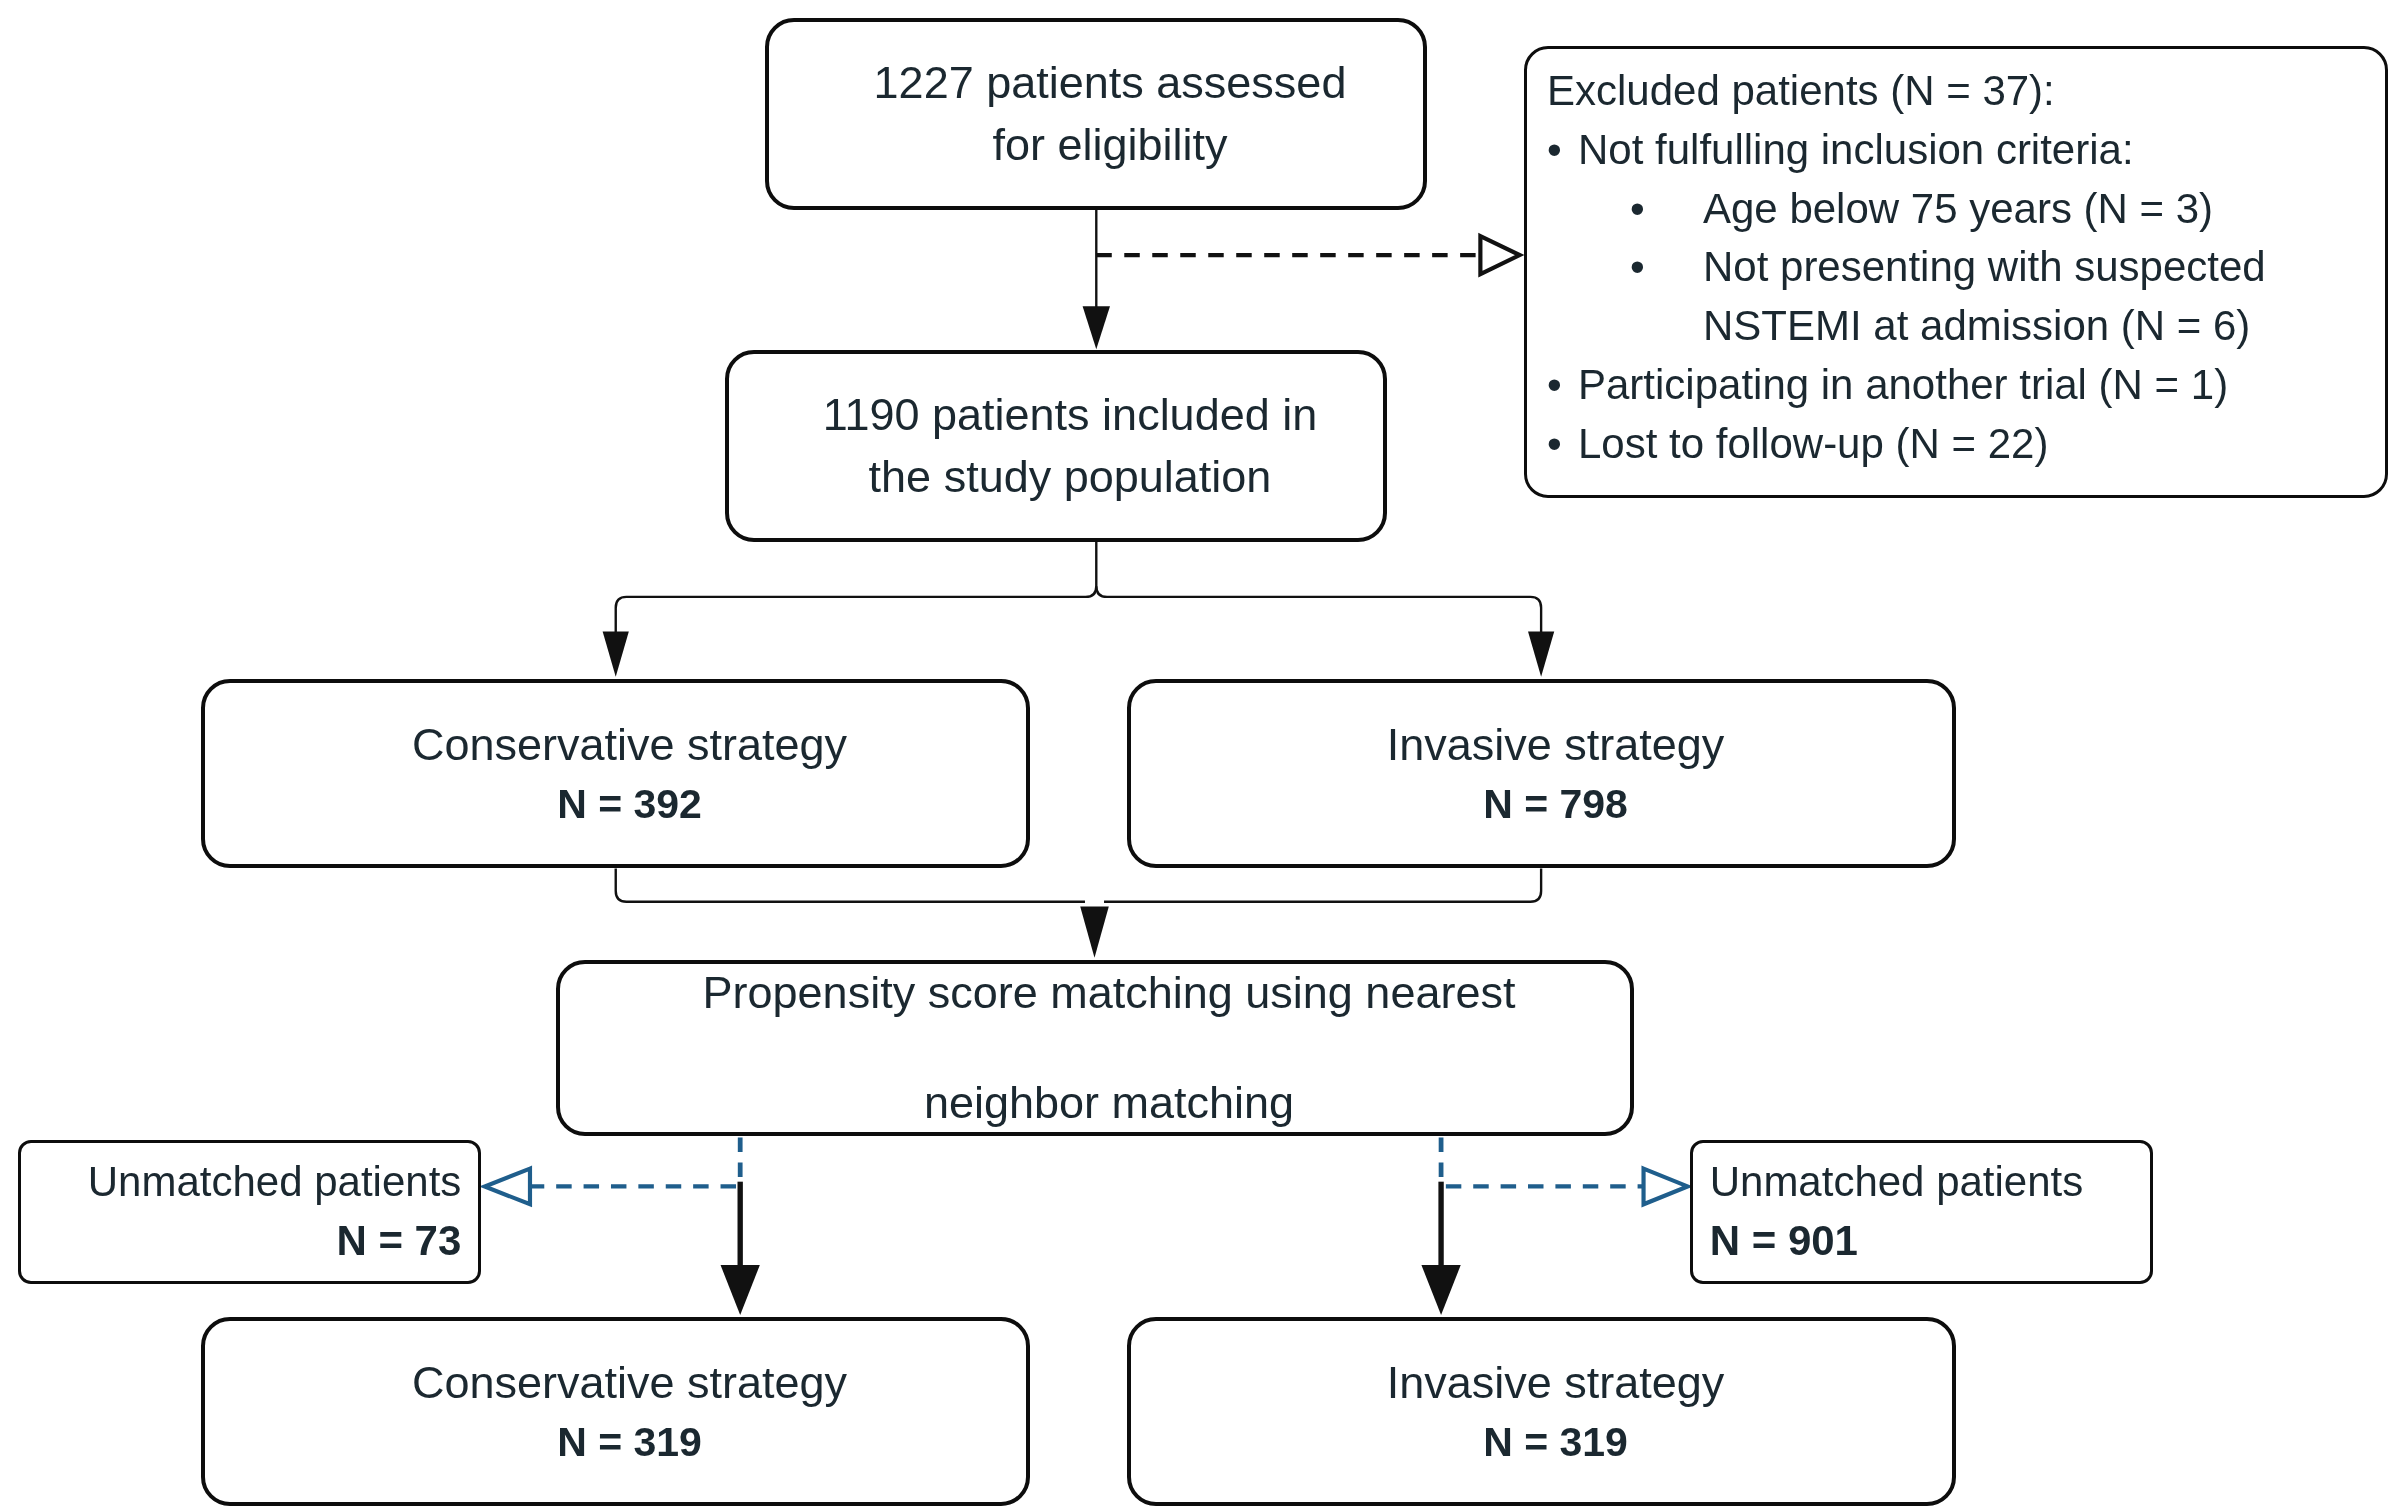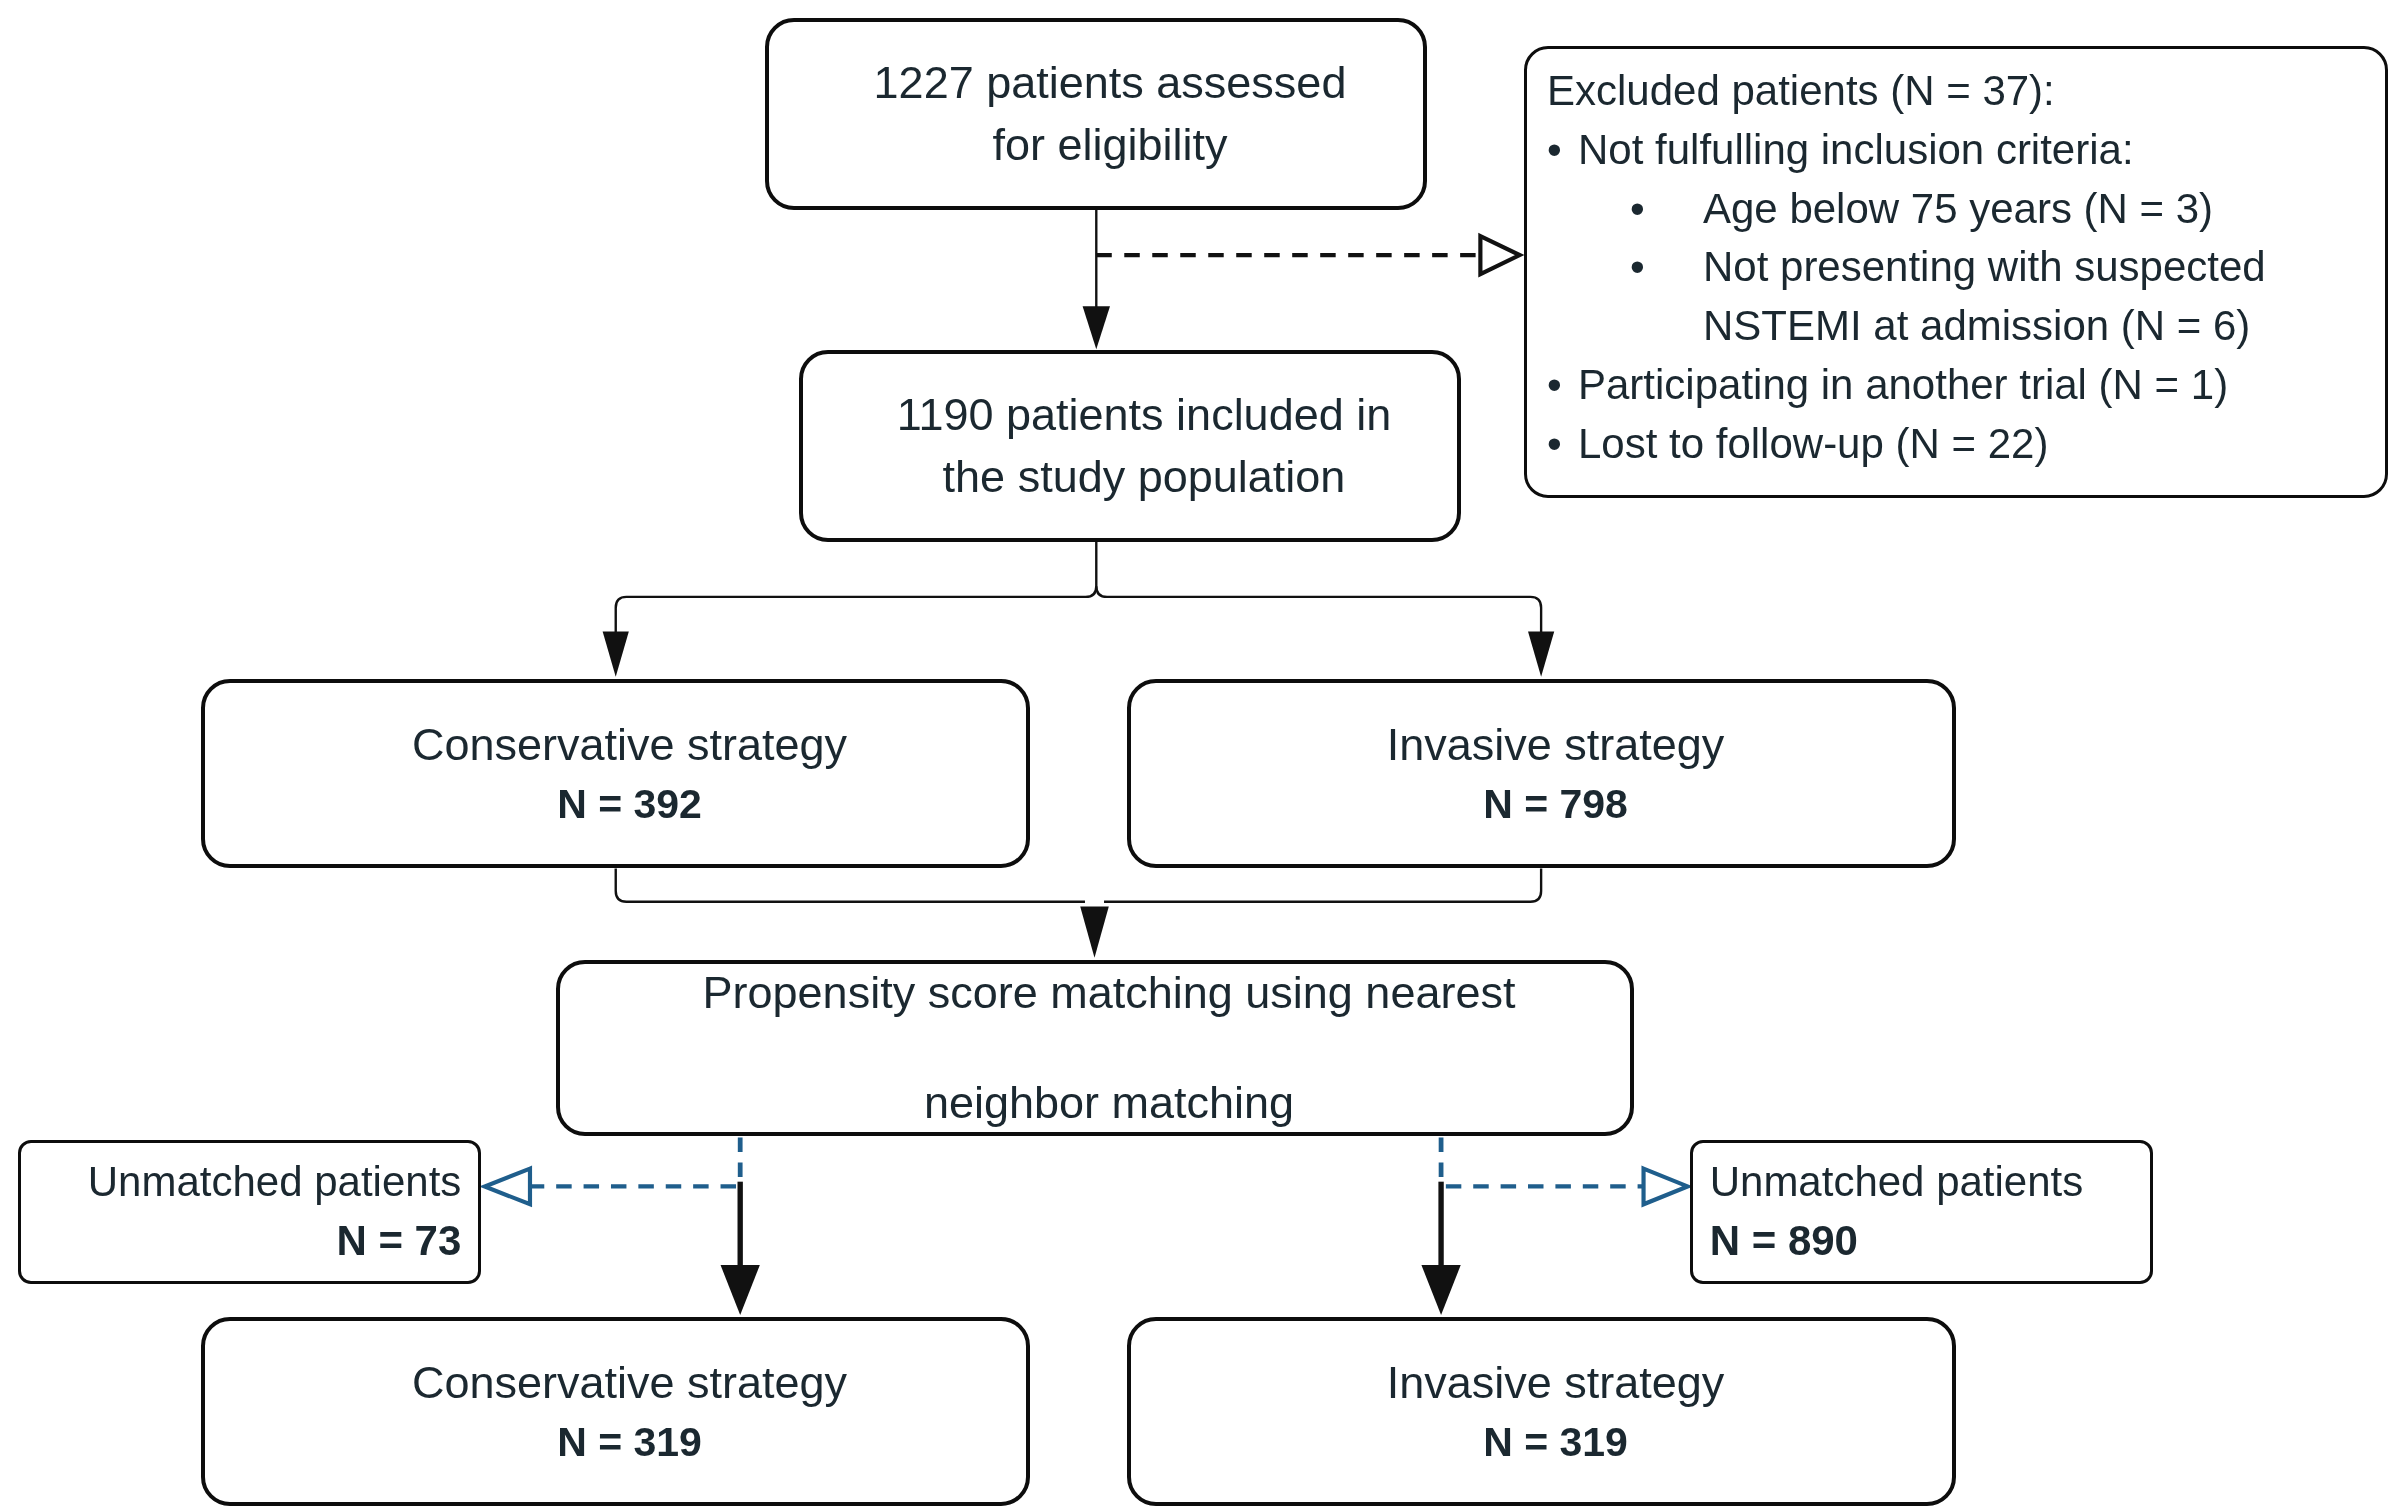--- a/index.html
+++ b/index.html
@@ -22,21 +22,21 @@
     position:absolute;background:var(--c-background);
     border:4.8px solid var(--c-border);border-radius:29px;
     display:flex;flex-direction:column;align-items:center;justify-content:center;
     text-align:center;
     padding-left:28px;
   }
   .node .line{font-size:45px;line-height:1.38;white-space:nowrap;}
   .node .nline{font-size:41px;line-height:1.38;font-weight:bold;white-space:nowrap;}
   
   .b-assessed{left:765px;top:18px;width:662px;height:192px;}
-  .b-included{left:799px;top:350px;width:662px;height:192px;}
+  .b-included{left:725px;top:350px;width:662px;height:192px;}
   .b-cons1{left:201px;top:679px;width:829px;height:189px;}
   .b-inv1{left:1127px;top:679px;width:829px;height:189px;}
   .b-match{left:556px;top:960px;width:1078px;height:176px;gap:48px;}
   .b-cons2{left:201px;top:1317px;width:829px;height:189px;}
   .b-inv2{left:1127px;top:1317px;width:829px;height:189px;}
   
   .b-excluded{
     left:1524px;top:46px;width:864px;height:452px;
     border-width:3.6px;border-radius:24px;
     align-items:stretch;justify-content:flex-start;text-align:left;
@@ -166,21 +166,21 @@
     <div class="line">neighbor matching</div>
   </div>
 
   <div class="node b-unmatched b-unmL">
     <div class="line">Unmatched patients</div>
     <div class="nline">N = 73</div>
   </div>
 
   <div class="node b-unmatched b-unmR">
     <div class="line">Unmatched patients</div>
-    <div class="nline">N = 890</div>
+    <div class="nline">N = 901</div>
   </div>
 
   <div class="node b-cons2">
     <div class="line">Conservative strategy</div>
     <div class="nline">N = 319</div>
   </div>
 
   <div class="node b-inv2">
     <div class="line">Invasive strategy</div>
     <div class="nline">N = 319</div>

